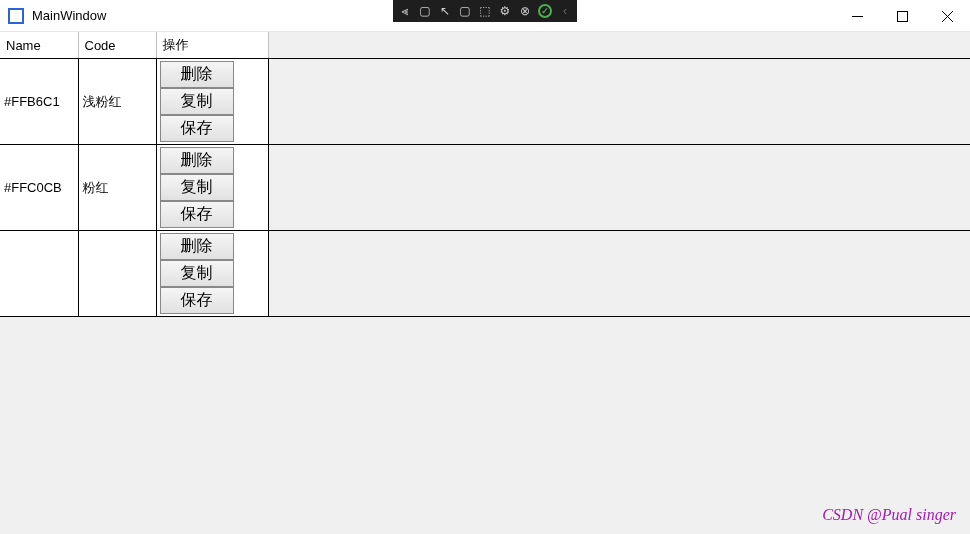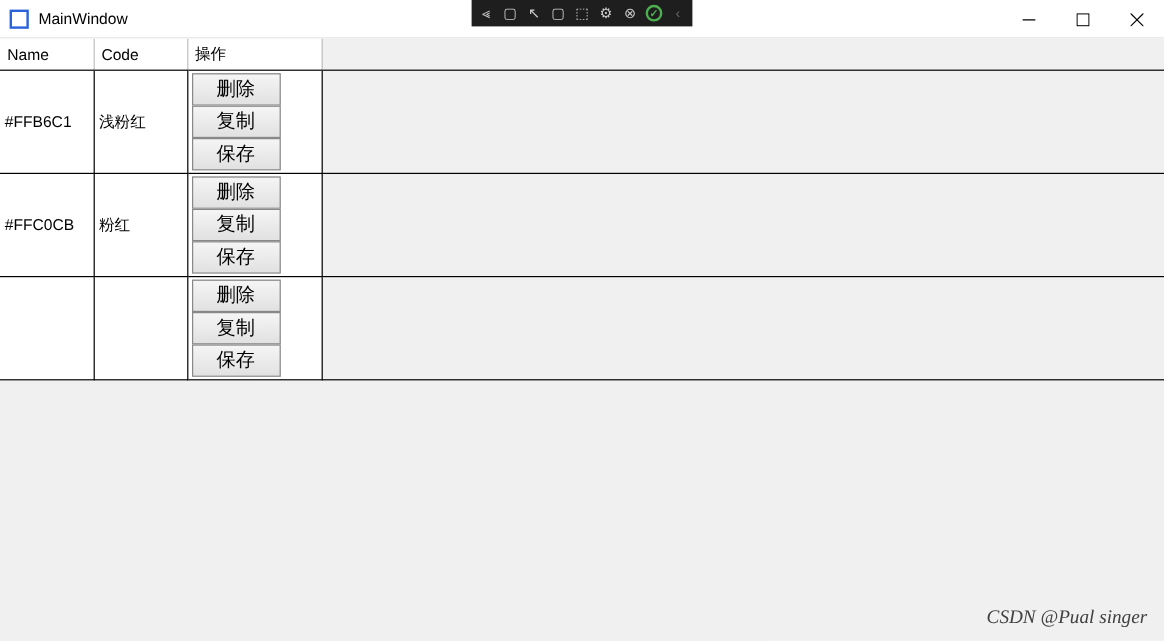--- a/index.html
+++ b/index.html
@@ -35,21 +35,21 @@
       border-bottom:1px solid #000; border-right:1px solid #c0c0c0; font-size:13px; height:24px;}
     th:last-child{border-right:none;}
     td { padding:2px 4px; border-bottom:1px solid #000; border-right:1px solid #000;
       font-size:13px; height:26px; background:#fff; vertical-align:middle;}
     .row-rest { background:#f0f0f0; border-right:none; border-bottom:1px solid #000;}
     .col-code{width:78px;} .col-name{width:78px;} .col-act{width:112px;} .col-fill{width:702px;background:#f0f0f0;}
     .act-cell{padding:2px 3px;}
     .mini-btn{display:inline-block;padding:2px 20px;font-size:16px;
       background:linear-gradient(#f5f5f5,#e1e1e1);border:1px solid #888;cursor:pointer;
       margin-right:12px;}
-    .watermark{position:absolute;right:14px;bottom:10px;color:#404040;font-size:16px;
+    .watermark{position:absolute;right:14px;bottom:10px;color:#a21caf;font-size:16px;
       font-style:italic;font-family:Georgia,serif;}
   </style>
 </head>
 <body>
 
 <div class="titlebar">
   <div class="app-icon"></div>
   <span class="title">MainWindow</span>
 
   <div class="debug-toolbar">

